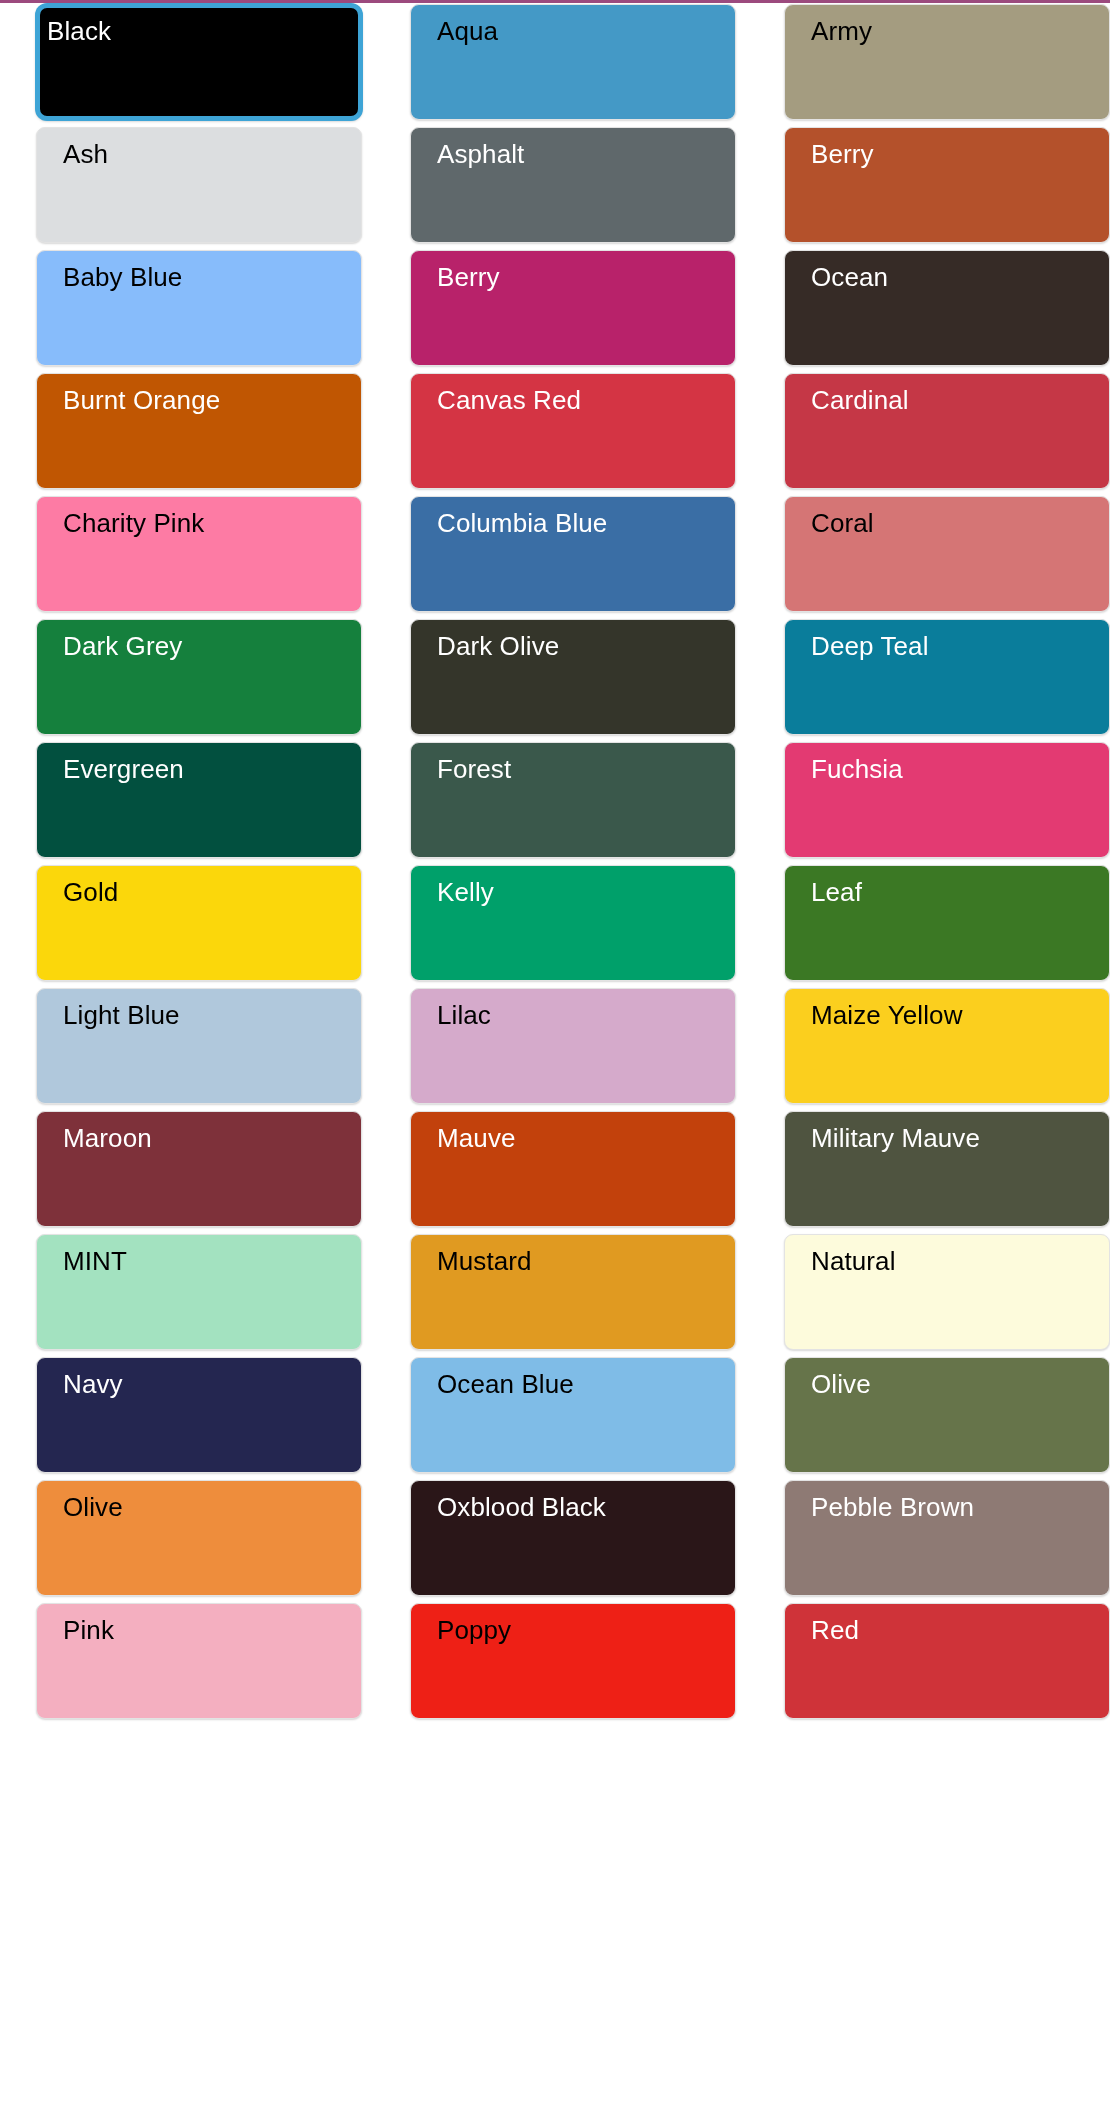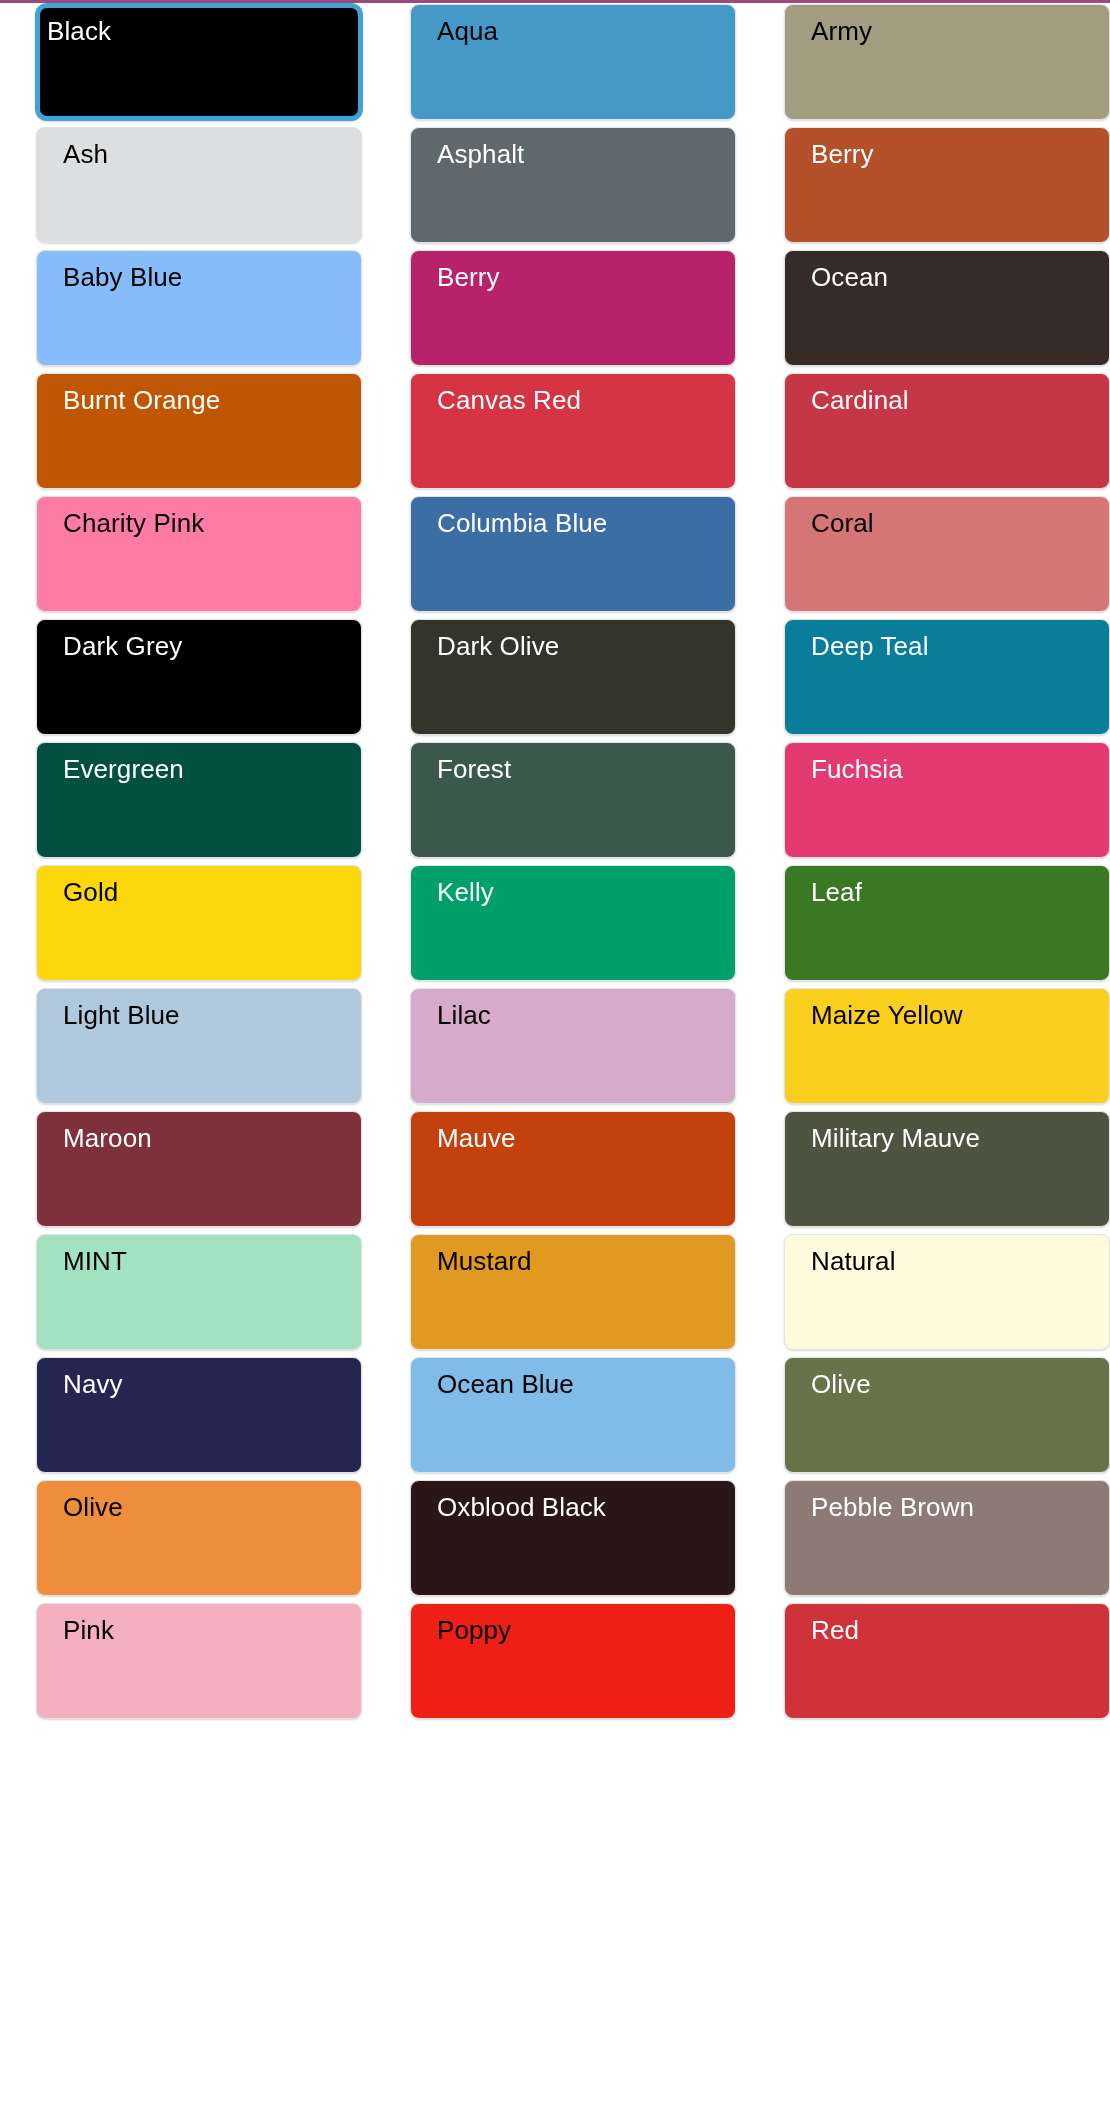--- a/index.html
+++ b/index.html
@@ -111,21 +111,21 @@
       </div>
       <div class="swatch" style="background: rgb(253, 123, 164);">
         <span class="swatch-label" style="color: rgb(0, 0, 0);">Charity Pink</span>
       </div>
       <div class="swatch" style="background: rgb(58, 110, 165);">
         <span class="swatch-label" style="color: rgb(255, 255, 255);">Columbia Blue</span>
       </div>
       <div class="swatch" style="background: rgb(213, 117, 117);">
         <span class="swatch-label" style="color: rgb(0, 0, 0);">Coral</span>
       </div>
-      <div class="swatch" style="background: #000000;">
+      <div class="swatch" style="background: #15803d;">
         <span class="swatch-label" style="color: rgb(255, 255, 255);">Dark Grey</span>
       </div>
       <div class="swatch" style="background: rgb(52, 53, 42);">
         <span class="swatch-label" style="color: rgb(255, 255, 255);">Dark Olive</span>
       </div>
       <div class="swatch" style="background: rgb(10, 125, 155);">
         <span class="swatch-label" style="color: rgb(255, 255, 255);">Deep Teal</span>
       </div>
       <div class="swatch" style="background: rgb(2, 80, 63);">
         <span class="swatch-label" style="color: rgb(255, 255, 255);">Evergreen</span>

